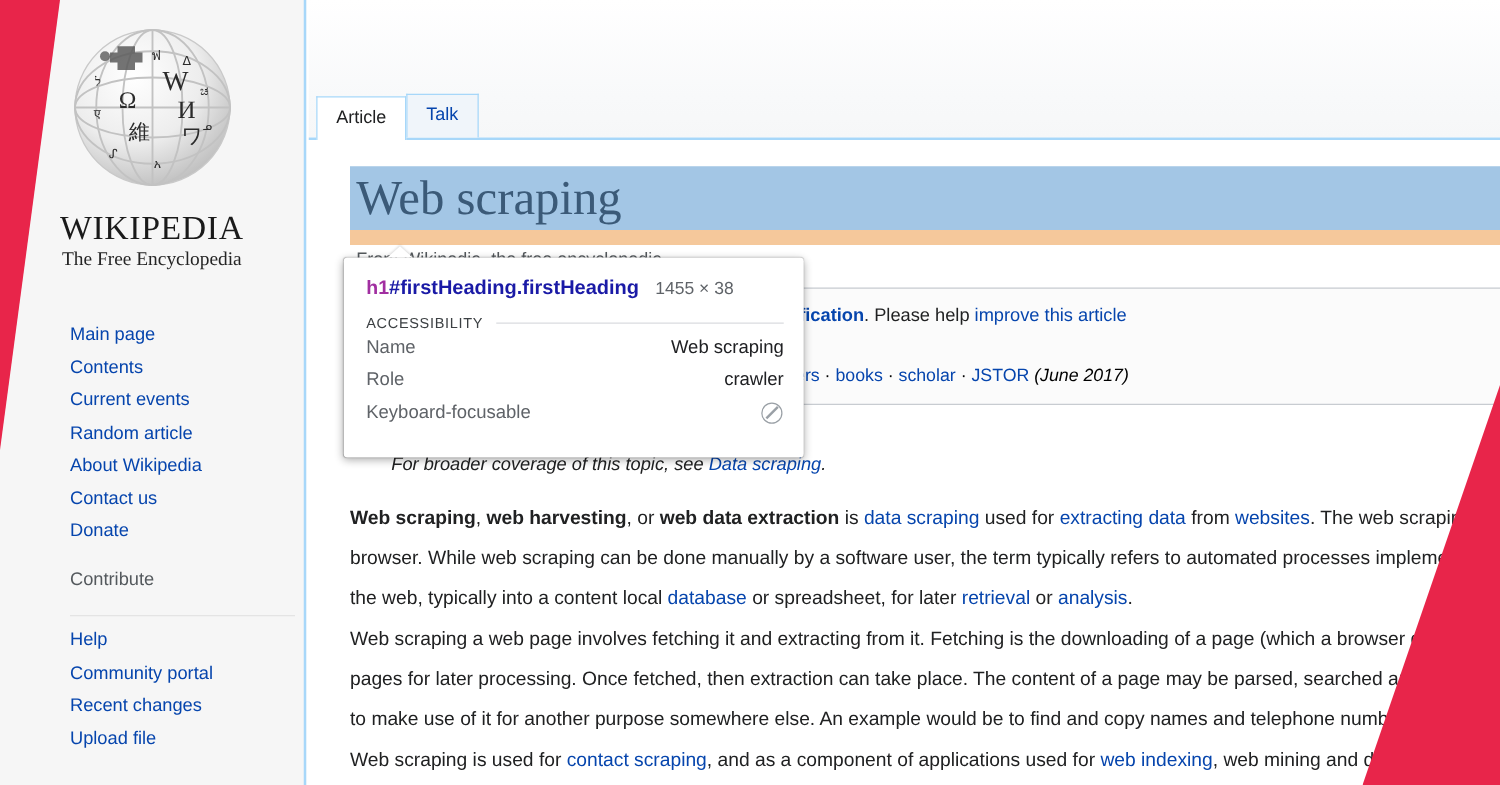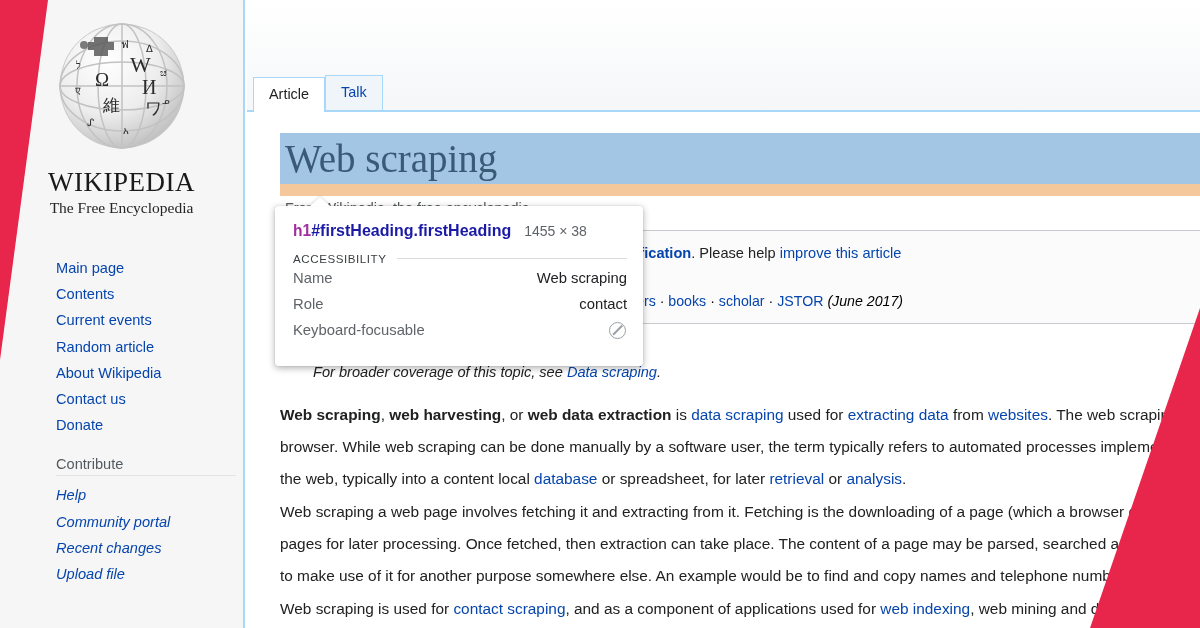--- a/index.html
+++ b/index.html
@@ -43,25 +43,25 @@
     color: #0645ad;
     font-size: 14.6px;
     line-height: 26.2px;
     text-decoration: none;
     white-space: nowrap;
   }
   .nav-heading {
     color: #54595d;
     font-size: 14.6px;
     margin-top: 18px;
-    padding-bottom: 3px;
+    padding-bottom: 20px;
     border-bottom: 1px solid #e4e4e4;
     width: 180px;
   }
-  .nav-group-2 { margin-top: 6px; font-style: italic; }
+  .nav-group-2 { margin-top: 6px; }
 
   
   #content {
     position: absolute; left: 247px; top: 0;
     width: 953px; height: 628px; background: #fff;
   }
 
   
   #tabbar {
     position: absolute; left: 0; top: 0;
@@ -361,21 +361,21 @@
       <span class="tt-section-label">ACCESSIBILITY</span>
       <span class="tt-rule"></span>
     </div>
 
     <div class="tt-row">
       <span class="tt-key">Name</span>
       <span class="tt-val">Web scraping</span>
     </div>
     <div class="tt-row">
       <span class="tt-key">Role</span>
-      <span class="tt-val">contact</span>
+      <span class="tt-val">crawler</span>
     </div>
     <div class="tt-row">
       <span class="tt-key">Keyboard-focusable</span>
       <span class="no-icon"></span>
     </div>
   </div>
 
   <svg class="red-corner" id="red-tl" viewBox="0 0 80 360" preserveAspectRatio="none">
     <polygon points="0,0 48,0 0,360" fill="#e8254a"></polygon>
   </svg>

